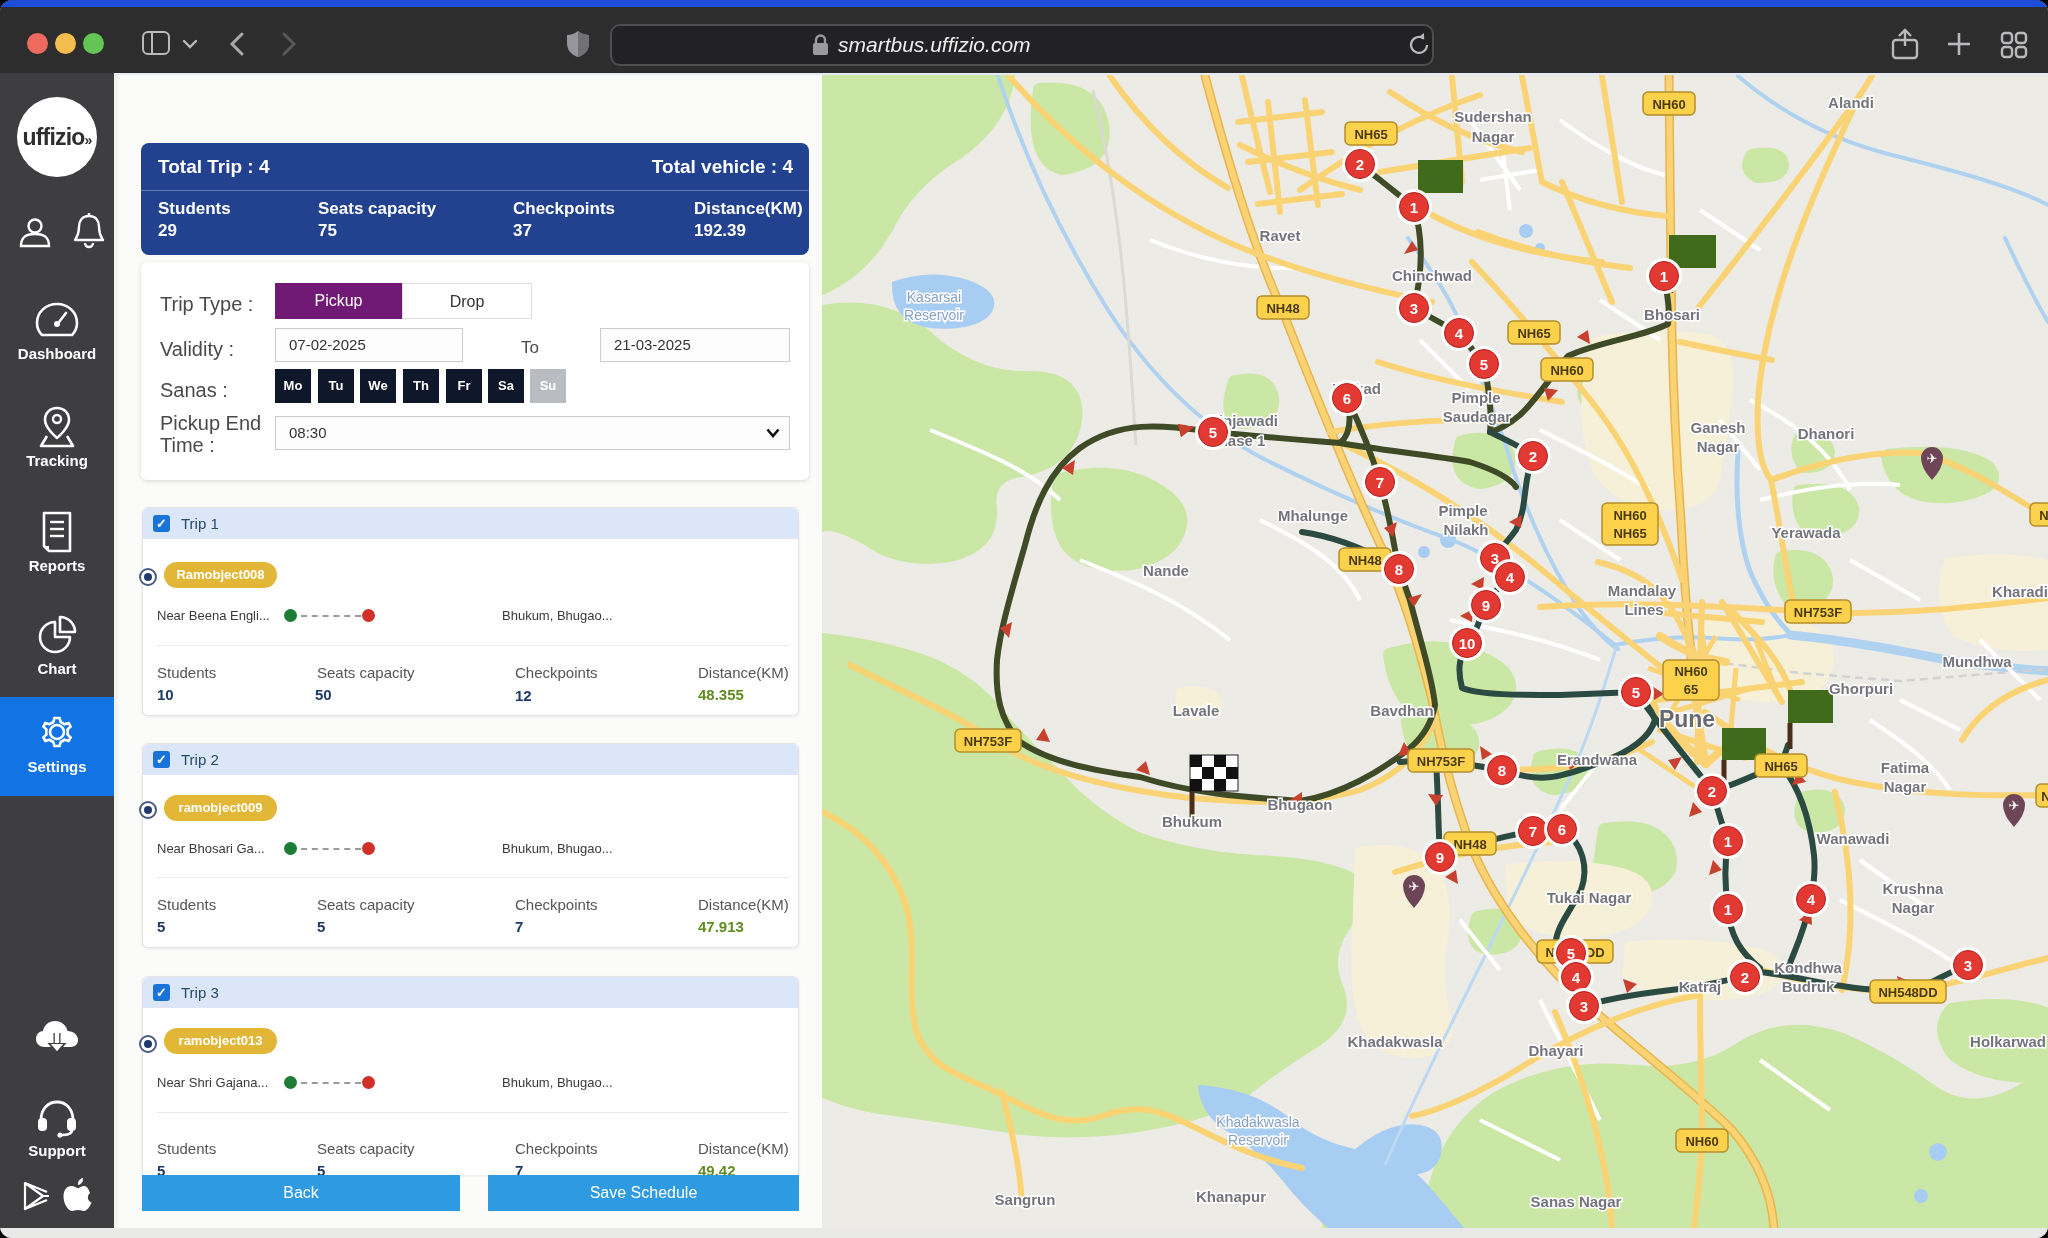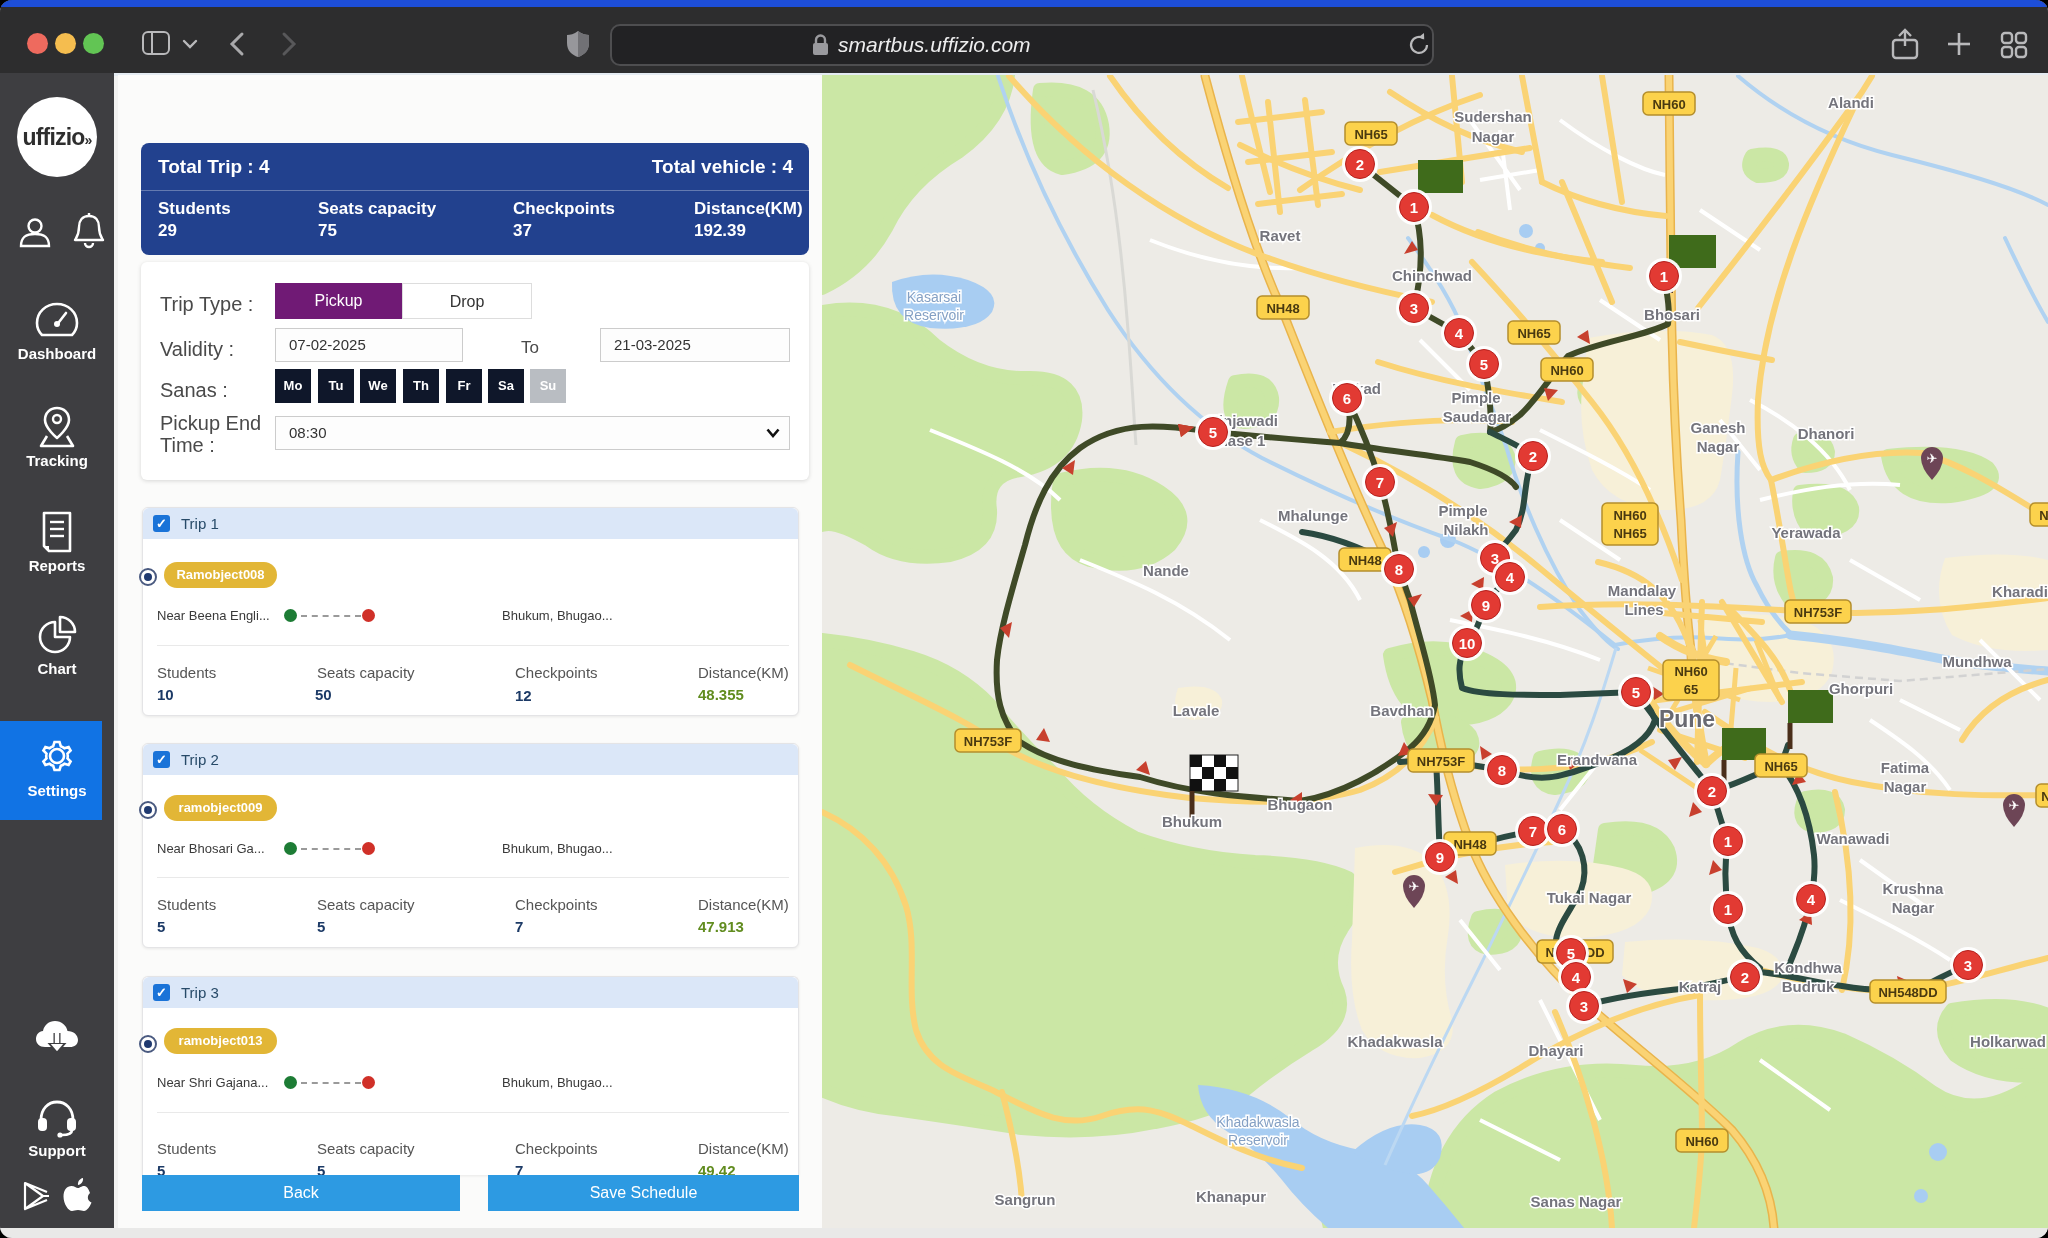--- a/index.html
+++ b/index.html
@@ -6,21 +6,21 @@
 #chrome{position:absolute;left:0;top:0;width:2048px;height:73px;background:#2d2d2e;border-top:7px solid #1d4ed8;box-sizing:border-box;font-style:italic;}
 .tl{position:absolute;top:26px;width:21px;height:21px;border-radius:50%;}
 #chromeline{position:absolute;left:0;top:73px;width:2048px;height:3px;background:#e4ebf2;}
 #urlbar{position:absolute;left:610px;top:17px;width:824px;height:42px;border-radius:10px;background:#222224;border:2px solid #4e4e50;box-sizing:border-box;}
 #urltext{position:absolute;left:838px;top:17px;height:42px;line-height:42px;color:#ededee;font-size:21px;}
 .cicon{position:absolute;}
 #side{position:absolute;left:0;top:73px;width:114px;height:1165px;background:#3e3e41;}
 #logo{position:absolute;left:17px;top:24px;width:80px;height:80px;border-radius:50%;background:#fff;text-align:center;line-height:80px;color:#2e2e2e;font-weight:bold;font-size:23px;letter-spacing:-.8px;}
 .sitem{position:absolute;left:0;width:114px;text-align:center;color:#fff;}
 .slabel{font-size:15px;font-weight:bold;color:#fff;}
-#settings{position:absolute;left:0;top:648px;width:102px;height:99px;background:#1173e4;}
+#settings{position:absolute;left:0;top:624px;width:114px;height:99px;background:#1173e4;}
 #panel{position:absolute;left:118px;top:75px;width:704px;height:1153px;background:#fbfbfa;}
 #phead{position:absolute;left:127px;top:84px;width:691px;height:46px;background:#1d3a8a;color:#fff;}
 #phead .t{position:absolute;left:16px;top:9px;font-size:25px;}
 #help{position:absolute;right:12px;top:11px;width:61px;height:24px;border:2px solid #fff;border-radius:3px;text-align:center;line-height:24px;font-size:15px;font-weight:bold;}
 #summary{position:absolute;left:141px;top:143px;width:668px;height:112px;background:#22418e;border-radius:8px;color:#fff;}
 #summary .r1{position:absolute;left:17px;right:16px;top:13px;font-size:19px;font-weight:bold;}
 #summary .div{position:absolute;left:0;top:47px;width:100%;height:1px;background:rgba(255,255,255,.3);}
 .scol{position:absolute;top:55px;font-size:17px;font-weight:bold;line-height:22px;}
 #form{position:absolute;left:141px;top:262px;width:668px;height:218px;background:#fff;border-radius:6px;box-shadow:0 1px 4px rgba(0,0,0,.15);}
 .flabel{position:absolute;font-size:20px;color:#4a4a4a;}

